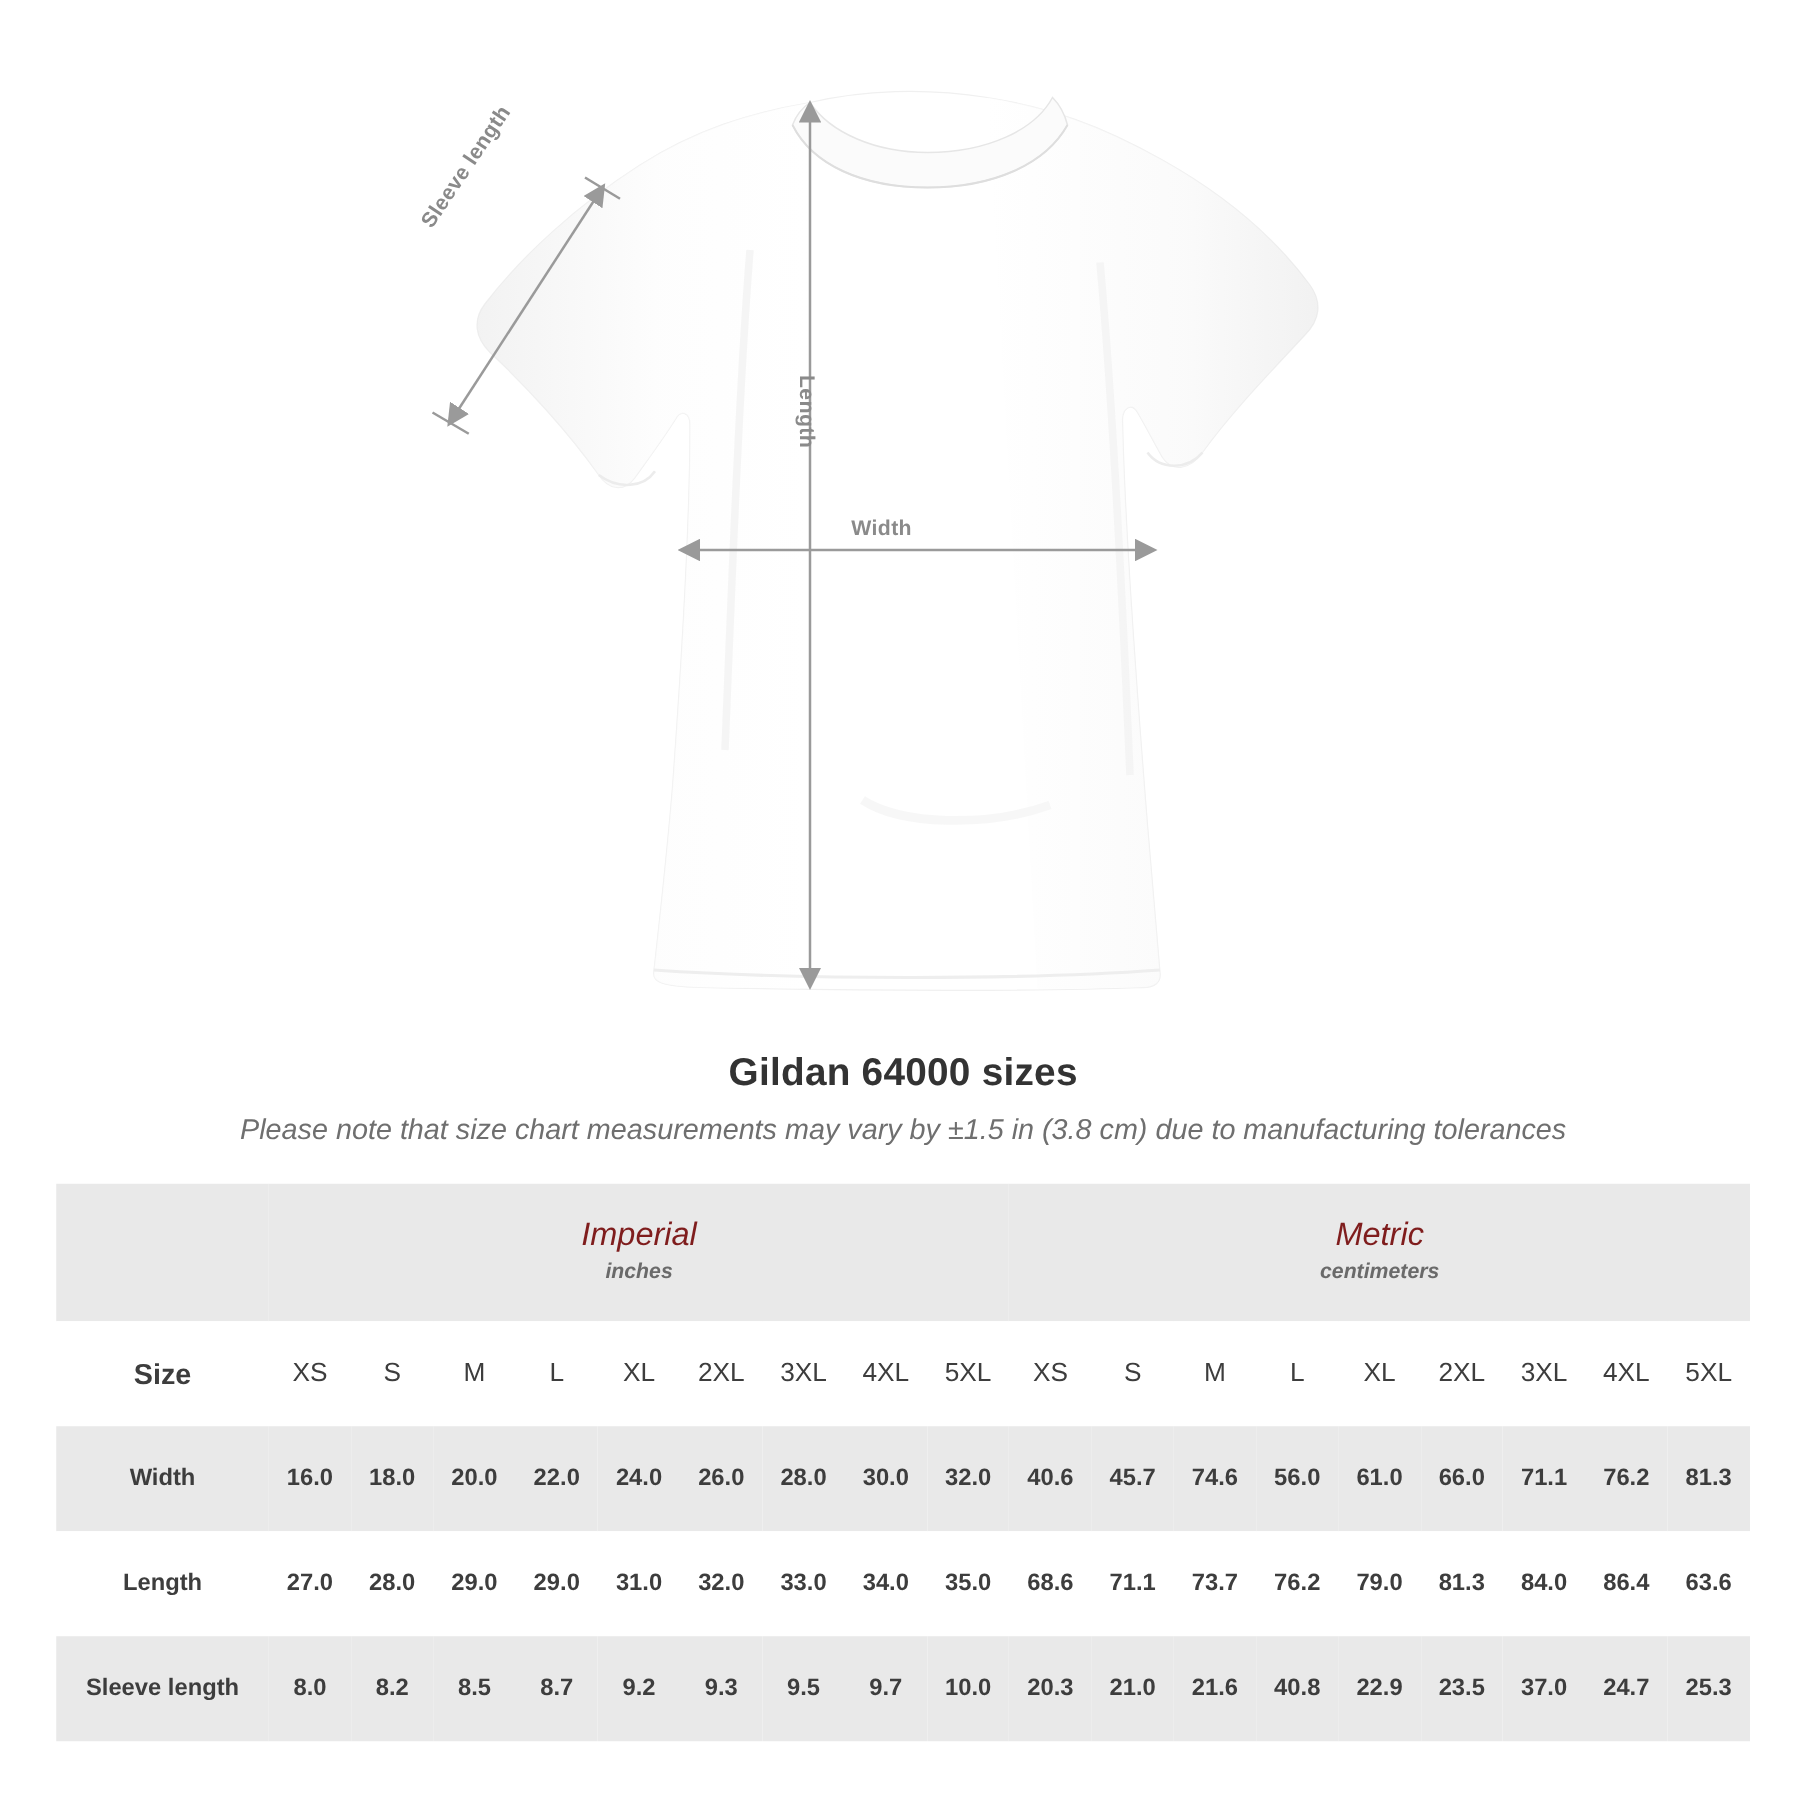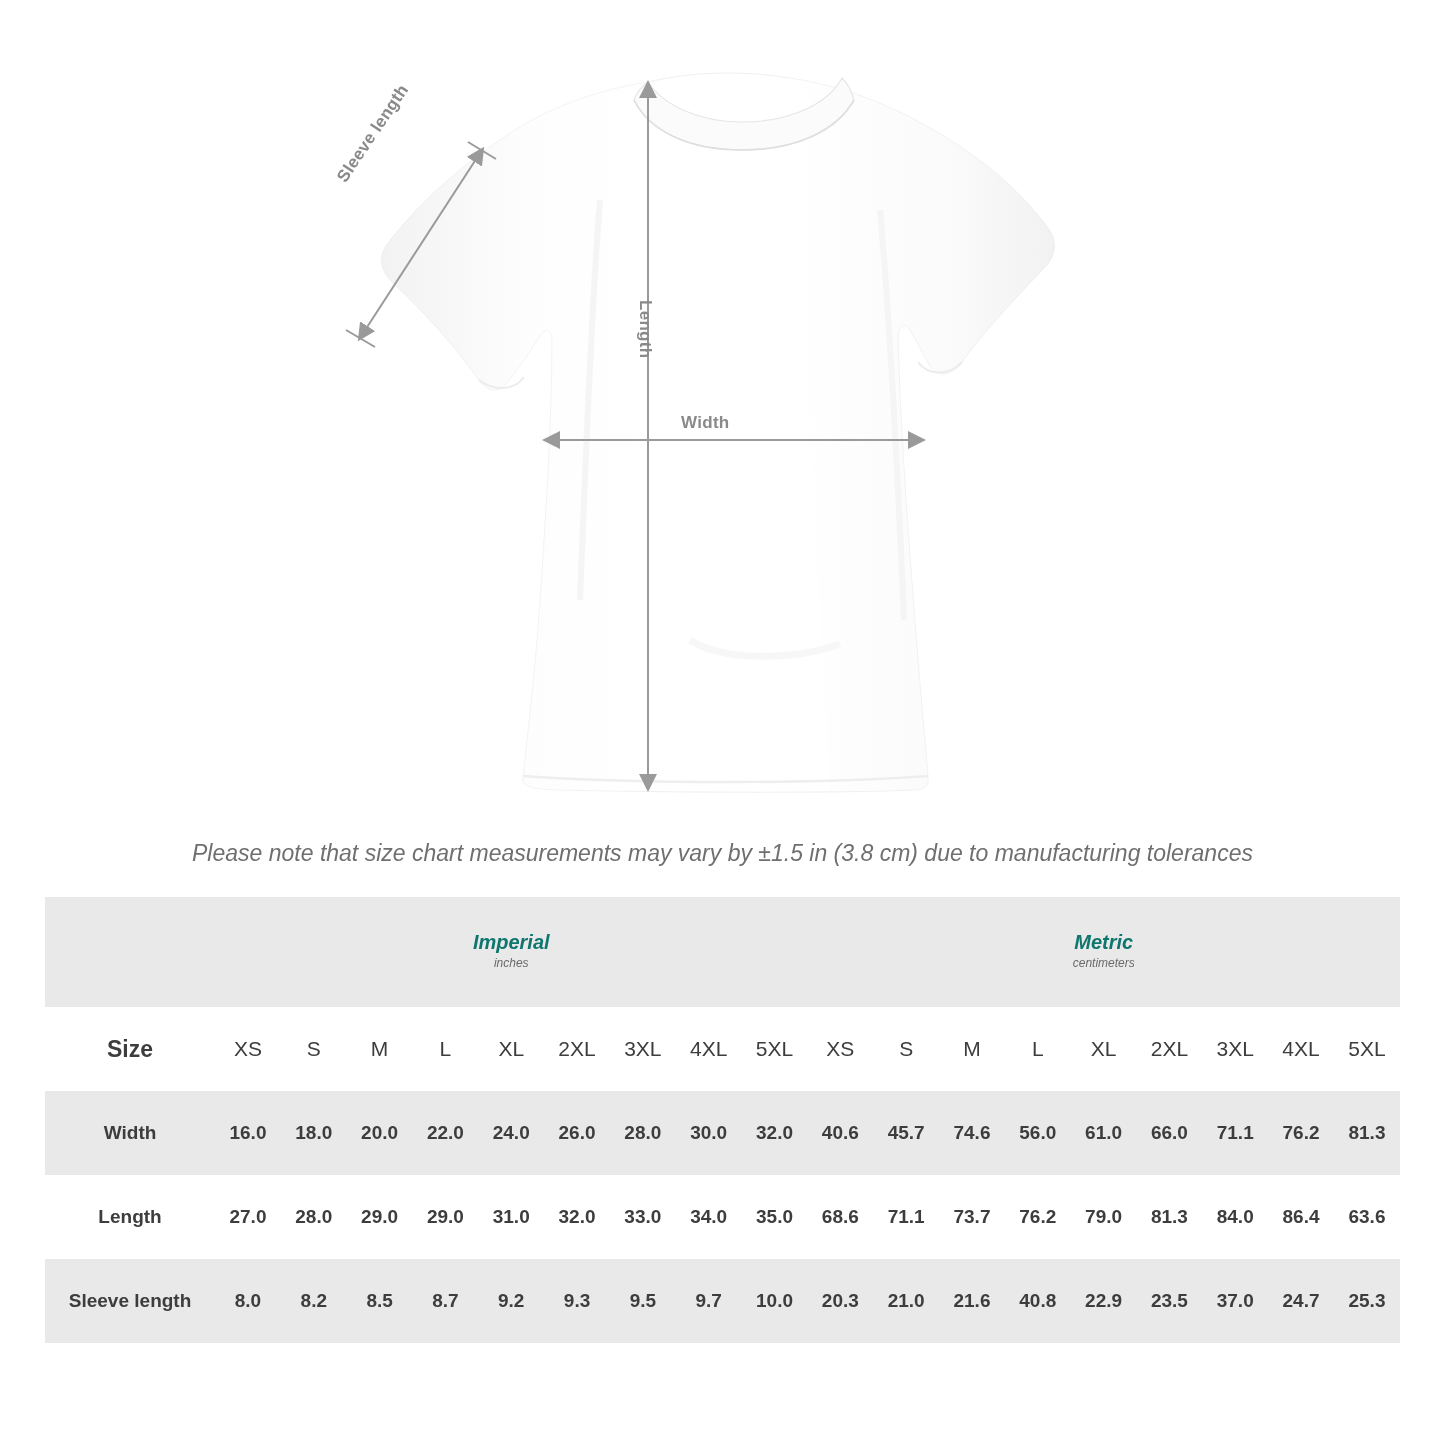--- a/index.html
+++ b/index.html
@@ -86,31 +86,32 @@
     text-align: center;
     vertical-align: middle;
     border: none;
   }
   .unit-row td {
     background: #e9e9e9;
     height: 110px;
     padding: 0;
   }
   .unit-sys {
-    font-size: 20px;
-    font-weight: bold;
+    font-size: 26px;
+    font-weight: normal;
     font-style: italic;
-    color: #0f766e;
+    color: #7f1d1d;
     line-height: 1.15;
   }
   .unit-sub {
-    font-size: 12px;
+    font-size: 17px;
     font-style: italic;
     color: #6a6a6a;
     line-height: 1.6;
+    font-weight: bold;
   }
   .head-row td {
     background: #ffffff;
     height: 82px;
     font-size: 21px;
     font-weight: normal;
     color: #3d3d3d;
   }
   .head-row td.rowlabel {
     font-size: 23px;
@@ -215,20 +216,21 @@
       <line x1="546" y1="440" x2="922" y2="440" stroke="#9a9a9a" stroke-width="2" marker-start="url(#arrTail)" marker-end="url(#arrHead)"></line>
     </g>
   </svg>
 
   <div class="dim-label label-sleeve">Sleeve length</div>
   <div class="dim-label label-length">Length</div>
   <div class="dim-label label-width">Width</div>
 </div>
 
 <div class="title-block">
+  <h1 class="chart-title">Gildan 64000 sizes</h1>
   <p class="chart-note">Please note that size chart measurements may vary by ±1.5 in (3.8 cm) due to manufacturing tolerances</p>
 </div>
 
 <div class="table-wrap">
   <table class="size-chart">
     <colgroup>
       <col class="col-label">
       <col class="col-cell">
         <col class="col-cell">
         <col class="col-cell">

